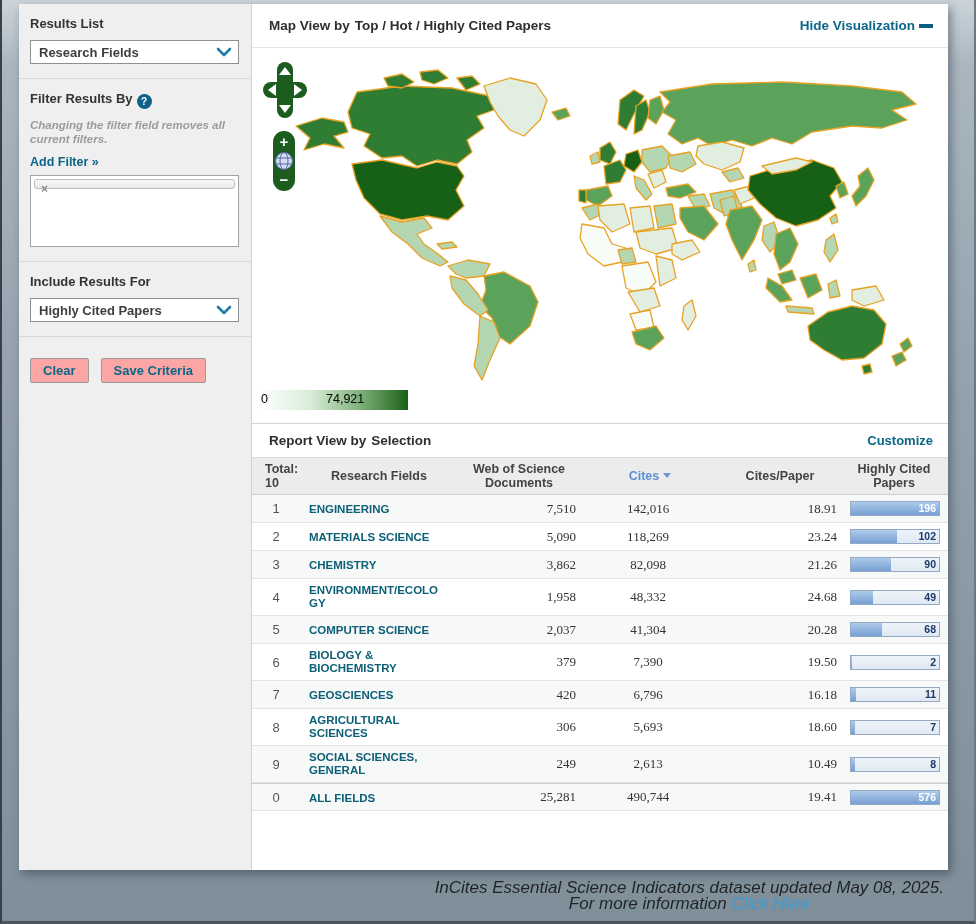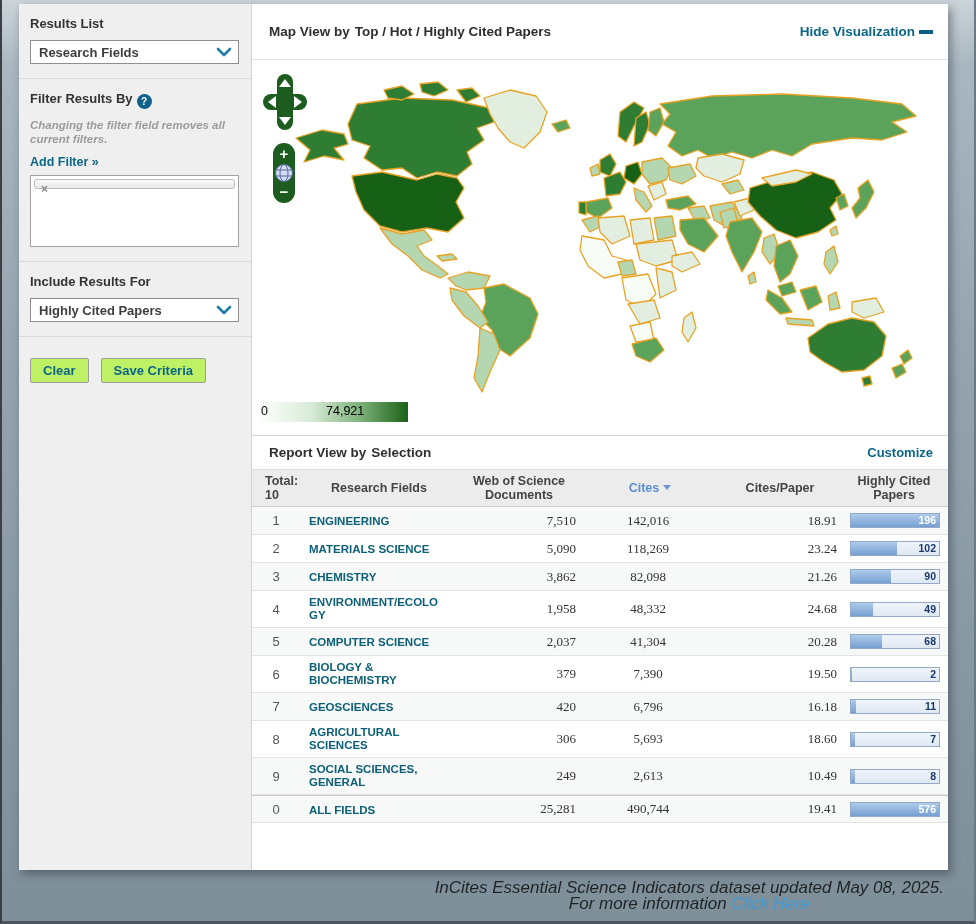--- a/index.html
+++ b/index.html
@@ -39,29 +39,29 @@
   .teal-link { color:#0c6687; font-weight:bold; text-decoration:none; font-size:12.5px; cursor:pointer; }
   .filter-box { margin-top:6px; background:#fff; border:1px solid #a3a3a3; height:72px; padding:3px; overflow:hidden; }
   .filter-tag {
     position:relative; background:linear-gradient(#f9f9f9,#e9e9e9);
     border:1px solid #bdbdbd; border-radius:3px; padding:4px 6px 4px 20px;
     font-size:11.5px; font-weight:bold; color:#4c4c4c; line-height:13px;
   }
   .tag-x { position:absolute; left:6px; top:3px; color:#8a8a8a; font-weight:bold; font-size:12px; cursor:pointer; }
   .btn-row { display:flex; gap:12px; padding-top:9px; }
   .btn {
-    background:#bef264; border:1px solid #9c9c9c; border-radius:2px;
+    background:#fca5a5; border:1px solid #9c9c9c; border-radius:2px;
     color:#0c6687; font-weight:bold; font-size:13px; padding:4px 12px; cursor:pointer;
     font-family:"Liberation Sans", sans-serif;
   }
 
   
   .main { flex:1; background:#fff; display:flex; flex-direction:column; position:relative; }
   .map-header {
-    height:56px; display:flex; align-items:center; justify-content:space-between;
+    height:44px; display:flex; align-items:center; justify-content:space-between;
     padding:0 15px 0 17px; border-bottom:1px solid #e4e4e4;
   }
   .mh-title { font-size:13.5px; color:#2f2f2f; font-weight:bold; }
   .mh-title .t2 { margin-left:5px; }
   .hide-vis { display:flex; align-items:center; gap:4px; }
   .hide-vis span { font-size:13.5px; }
   .minus-icon { width:14px; height:4px; background:#0b5f81; display:inline-block; cursor:pointer; }
 
   .map-area { height:340px; position:relative; }
   .map-area svg.world { position:absolute; left:0; top:0; }

